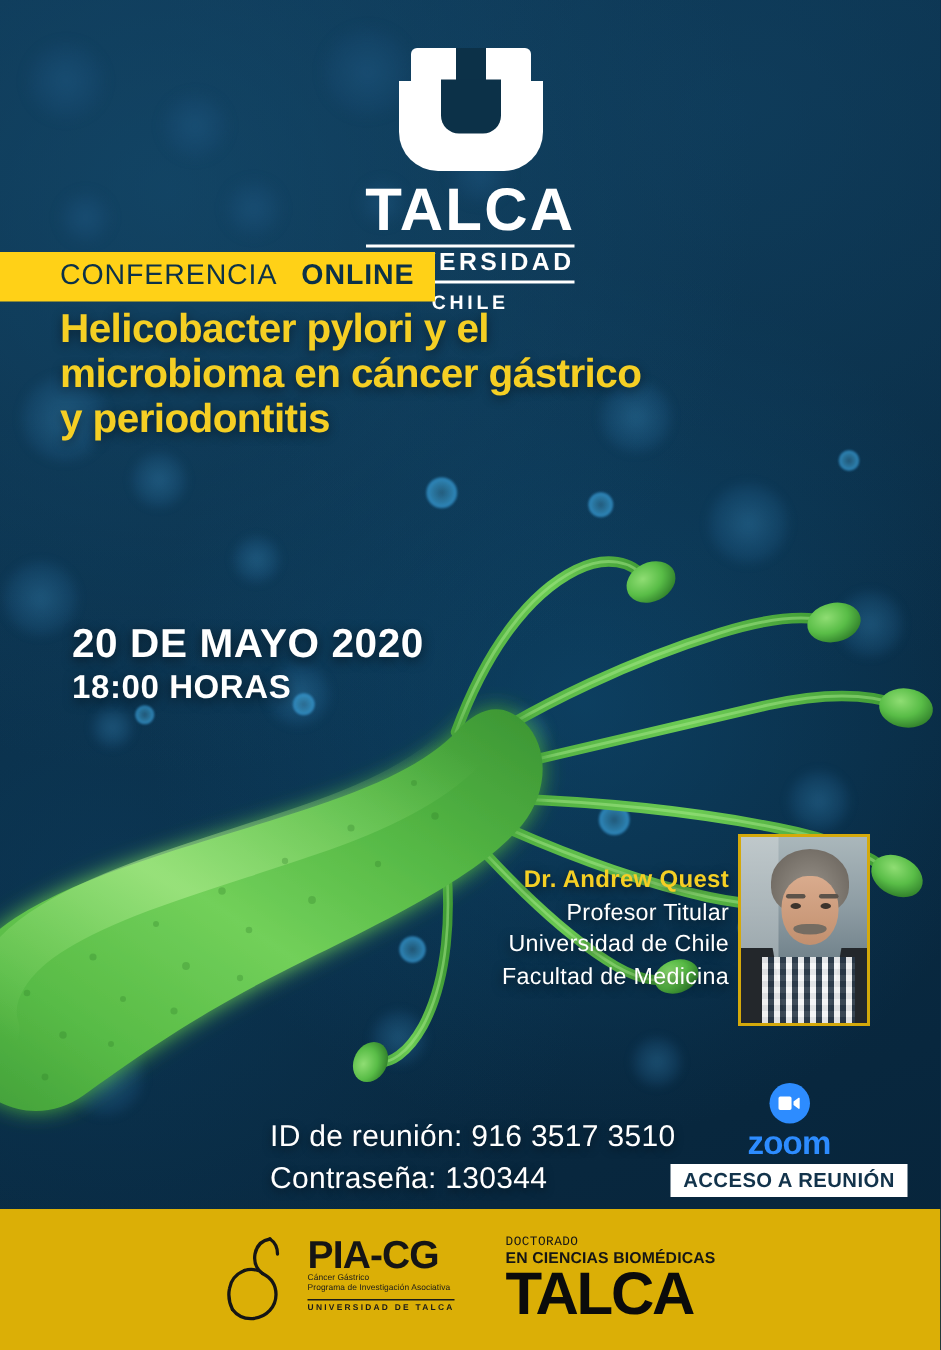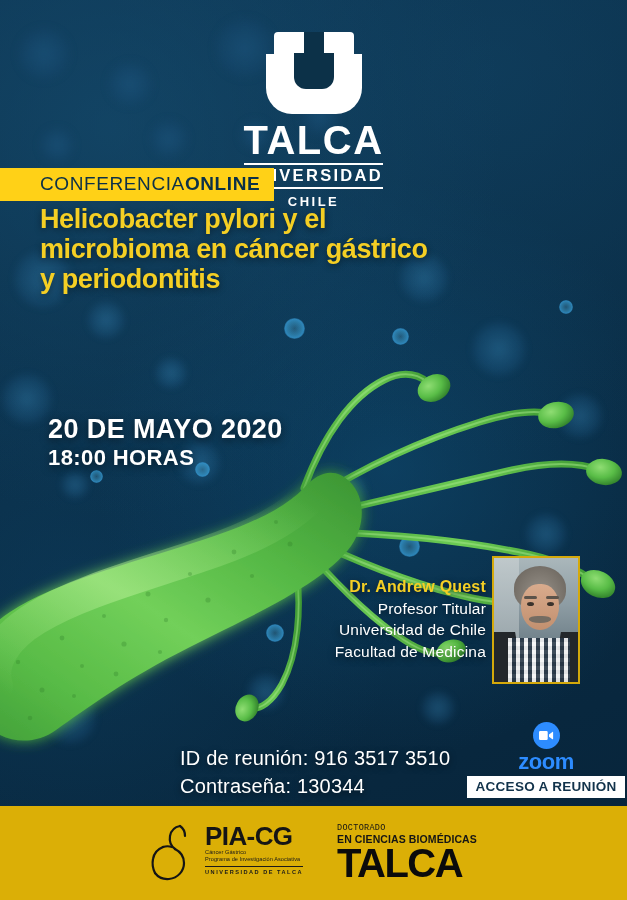--- a/index.html
+++ b/index.html
@@ -80,21 +80,21 @@
     position:absolute; left:0; top:168px;
     background:#ffd117;
     padding:5px 14px 6px 40px;
     z-index:6;
   }
   .banner span {
     color:#0c3148; font-size:19px; letter-spacing:.6px;
     font-family:"Liberation Sans Narrow","Liberation Sans", sans-serif;
     font-stretch:condensed;
   }
-  .banner .b-strong { font-weight:bold; margin-left:0; }
+  .banner .b-strong { font-weight:bold; margin-left:16px; }
   
   .title {
     position:absolute; left:40px; top:204px; width:560px;
     color:#f5cf24;
     font-size:27px; font-weight:bold; line-height:1.12;
     letter-spacing:-.4px;
     text-shadow:0 2px 7px rgba(0,0,0,.45);
     font-family:"Liberation Sans Narrow","Liberation Sans", sans-serif;
     font-stretch:condensed;
     z-index:6;
@@ -174,21 +174,21 @@
   .meeting {
     position:absolute; left:180px; top:744px; width:275px;
     text-align:left; color:#fff; z-index:6;
     text-shadow:0 2px 6px rgba(0,0,0,.5);
     font-family:"Liberation Sans Narrow","Liberation Sans", sans-serif;
     font-stretch:condensed;
   }
   .meeting div { font-size:20px; line-height:1.42; letter-spacing:.2px; }
   
   .zoomblock {
-    position:absolute; left:486px; top:722px; width:120px;
+    position:absolute; left:466px; top:722px; width:120px;
     display:flex; flex-direction:column; align-items:center; z-index:7;
   }
   .zoomblock .zicon {
     width:27px; height:27px; border-radius:50%;
     background:#2d8cff;
     display:flex; align-items:center; justify-content:center;
   }
   .zoomblock .zicon svg { width:16px; height:11px; }
   .zoomblock .ztext {
     color:#2d8cff; font-size:22px; font-weight:bold; letter-spacing:-.5px;

